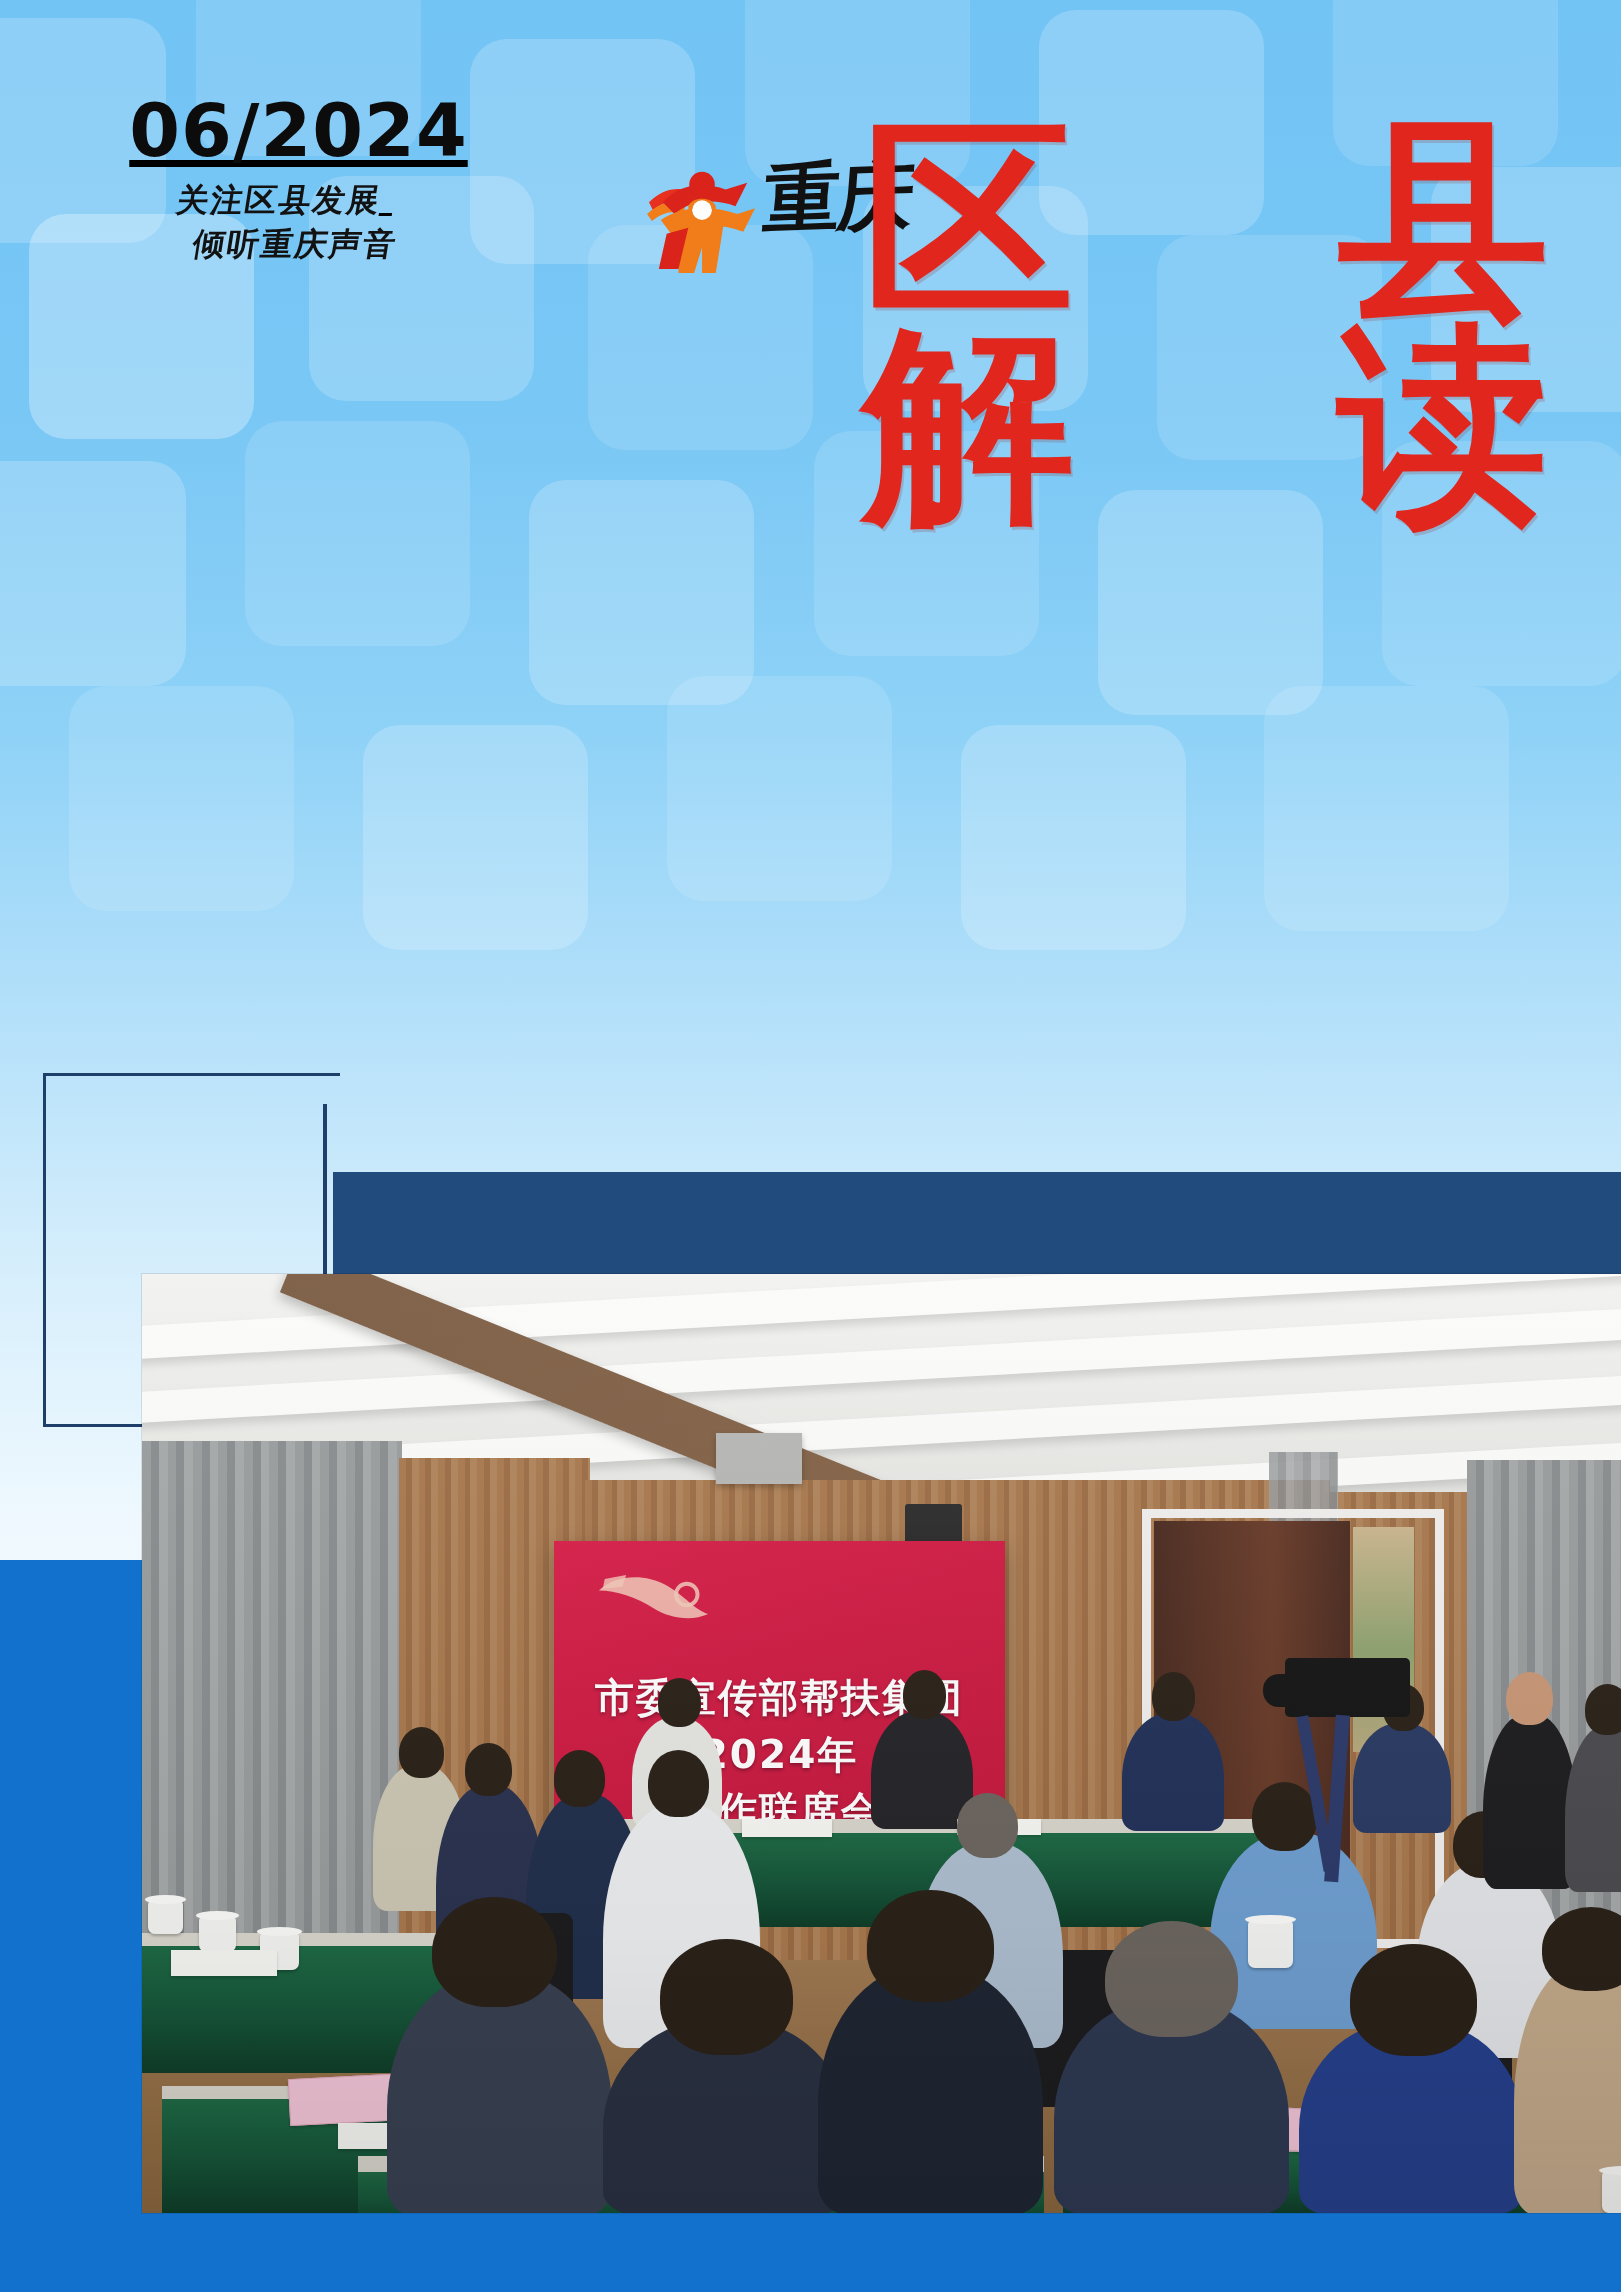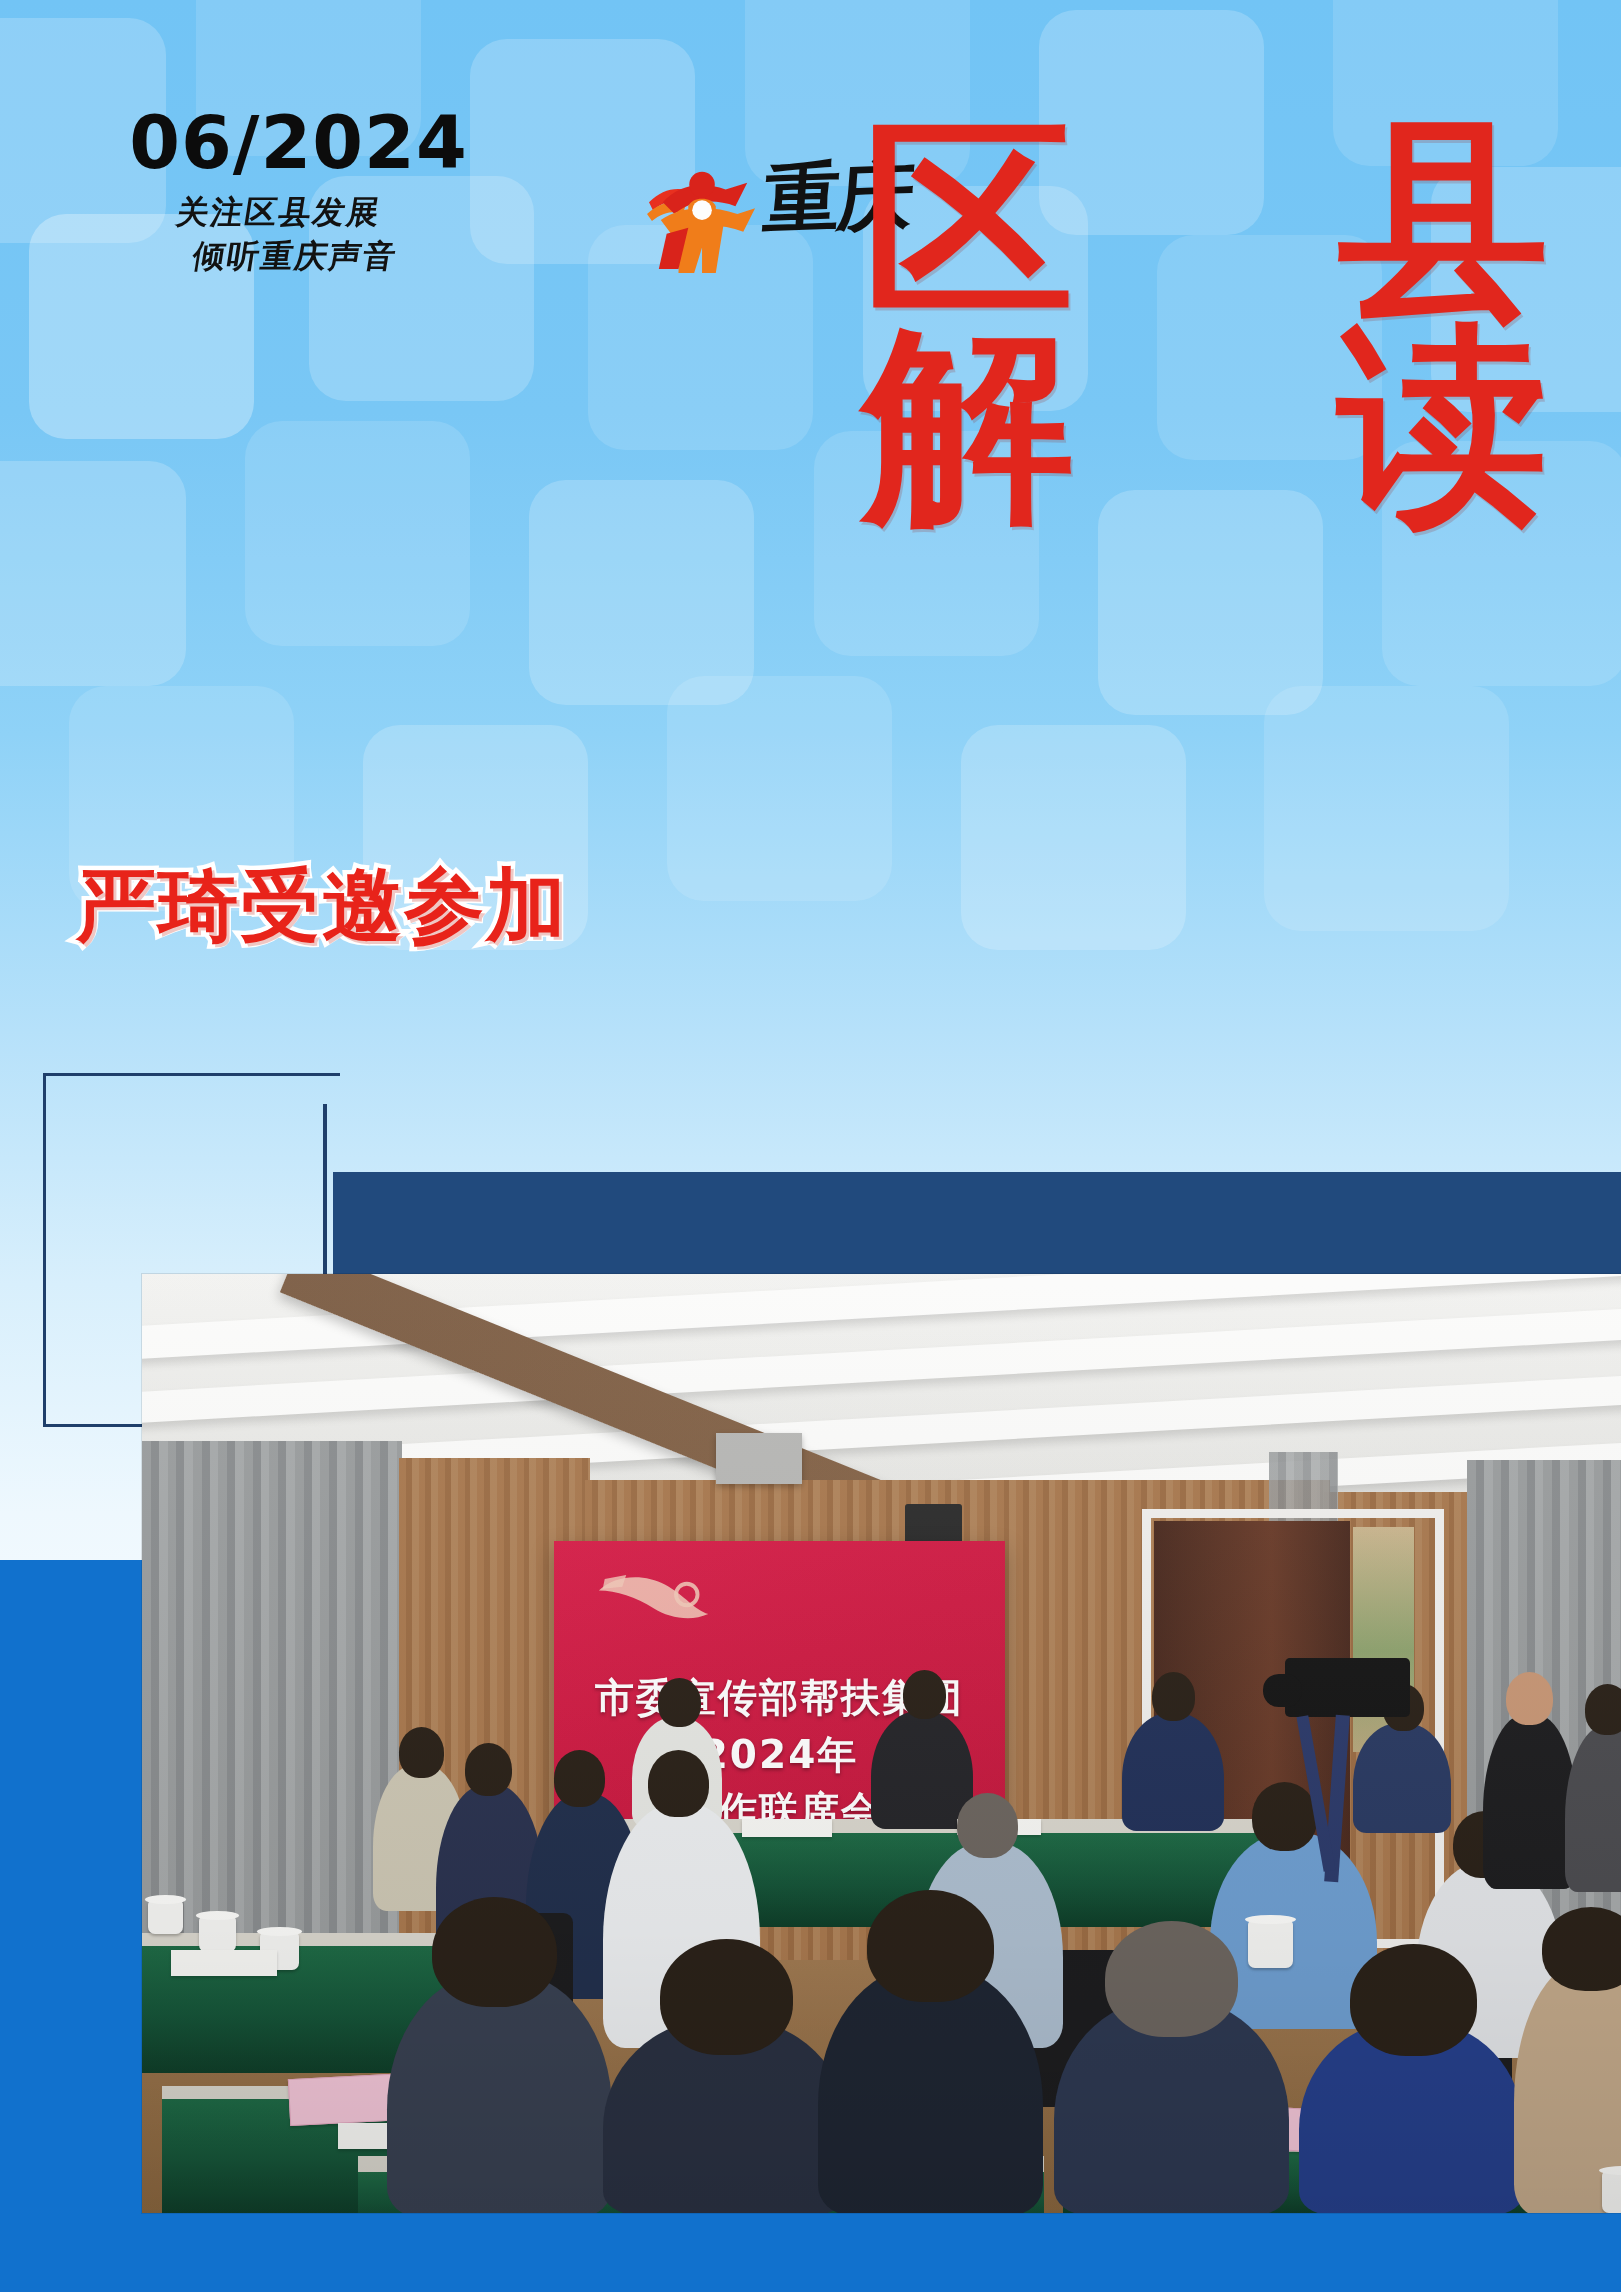--- a/index.html
+++ b/index.html
@@ -21,21 +21,21 @@
       #ffffff 100%);
   }
 
   
   .tiles{position:absolute;inset:0;overflow:hidden;pointer-events:none;}
   .tile{position:absolute;border-radius:37px;background:rgba(255,255,255,.30);}
   .tile.soft{background:rgba(255,255,255,.20);}
   .tile.faint{background:rgba(255,255,255,.13);}
 
   
-  .issue-block{position:absolute;left:73px;top:106px;width:451px;}
+  .issue-block{position:absolute;left:73px;top:94px;width:451px;text-decoration:underline;}
   .issue-num{
     font-family:"DejaVu Sans","Liberation Sans",sans-serif;
     font-weight:700;font-size:73px;letter-spacing:1px;color:#0c0c0c;
     line-height:1;text-align:center;
   }
   .issue-slogan{
     margin-top:11.8px;text-align:center;
     font-family:"DejaVu Serif","Liberation Serif",serif;
     font-weight:700;font-size:32px;color:#121212;
     letter-spacing:2px;
@@ -228,21 +228,20 @@
       <span>县</span>
     </div>
     <div class="mast-row">
       <span>解</span>
       <span>读</span>
     </div>
     <div class="mast-en">
     </div>
   </div>
 
-  <div class="headline">严琦受邀参加</div>
 
   <div class="bracket"></div>
   <div class="bracket-stem"></div>
 
   <div class="navy-block"></div>
 
   <div class="bottom-blue"></div>
 
   <div class="photo">
     <div class="ph-wallback"></div>

